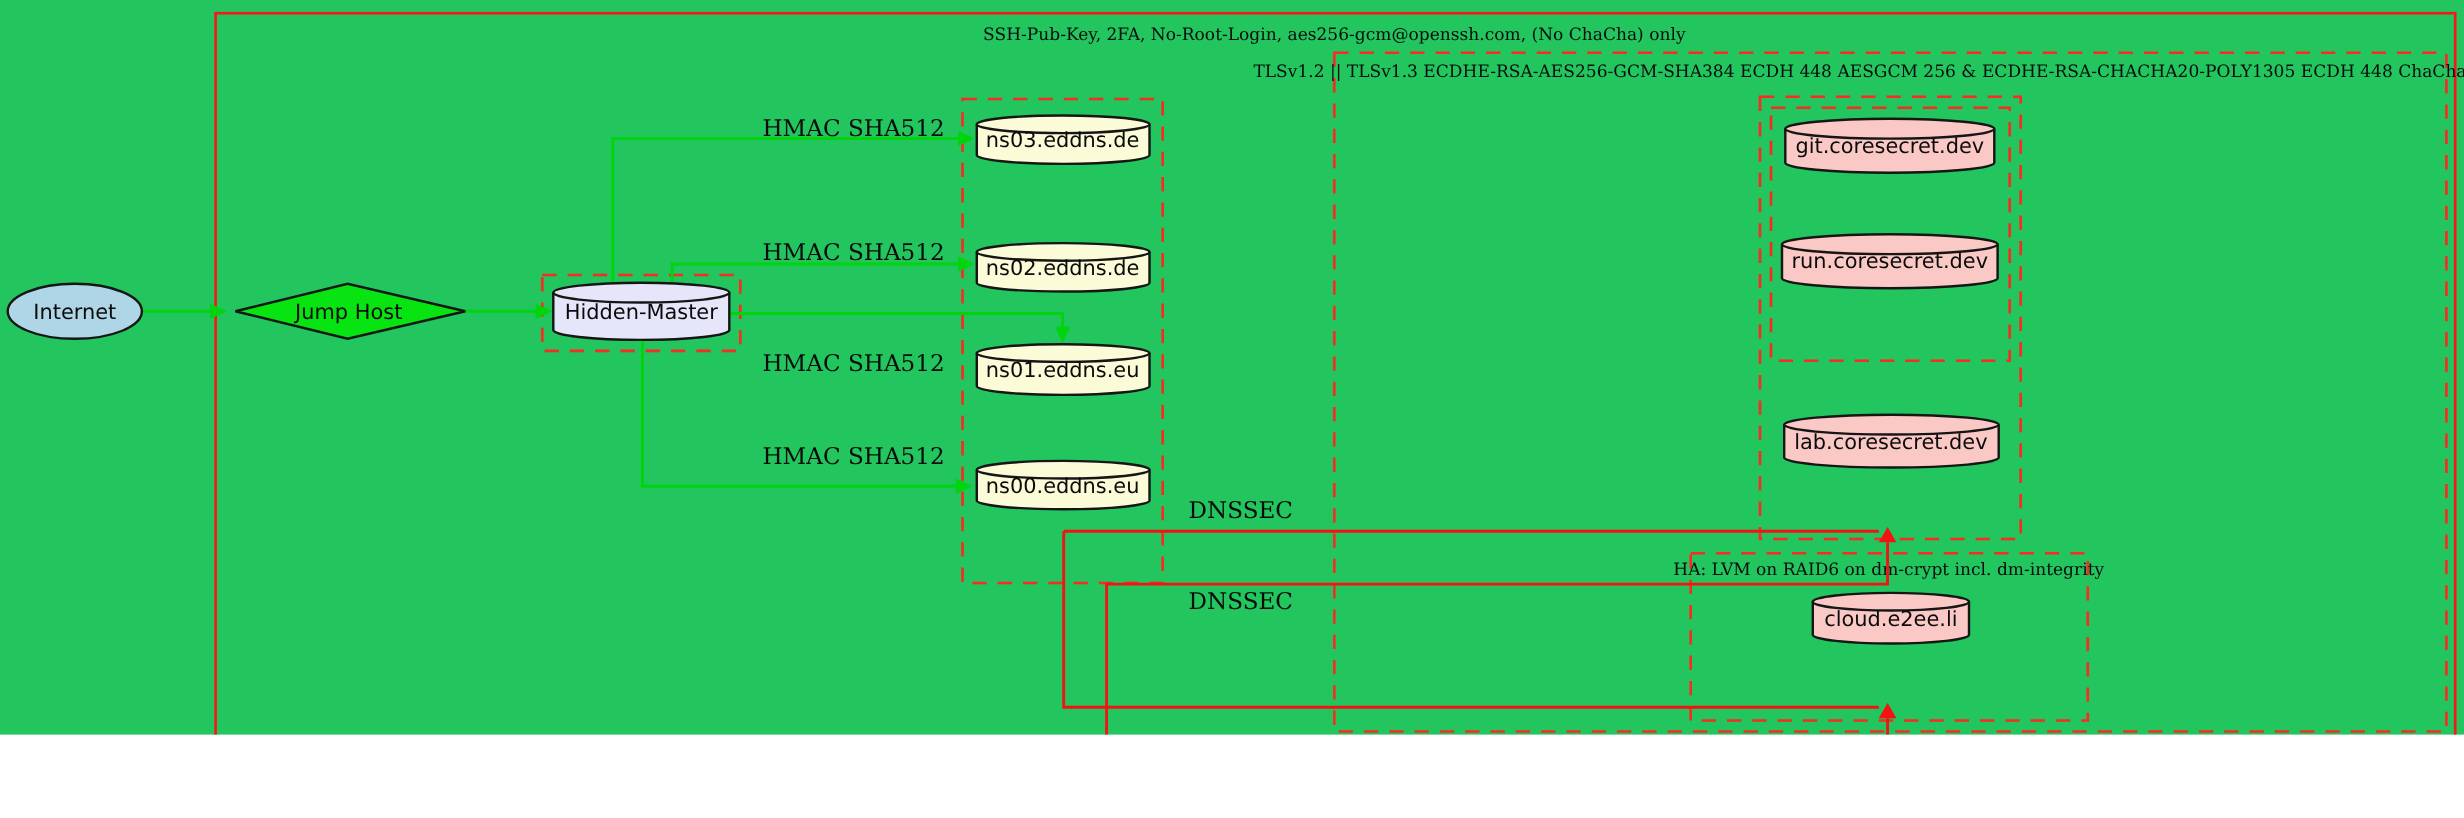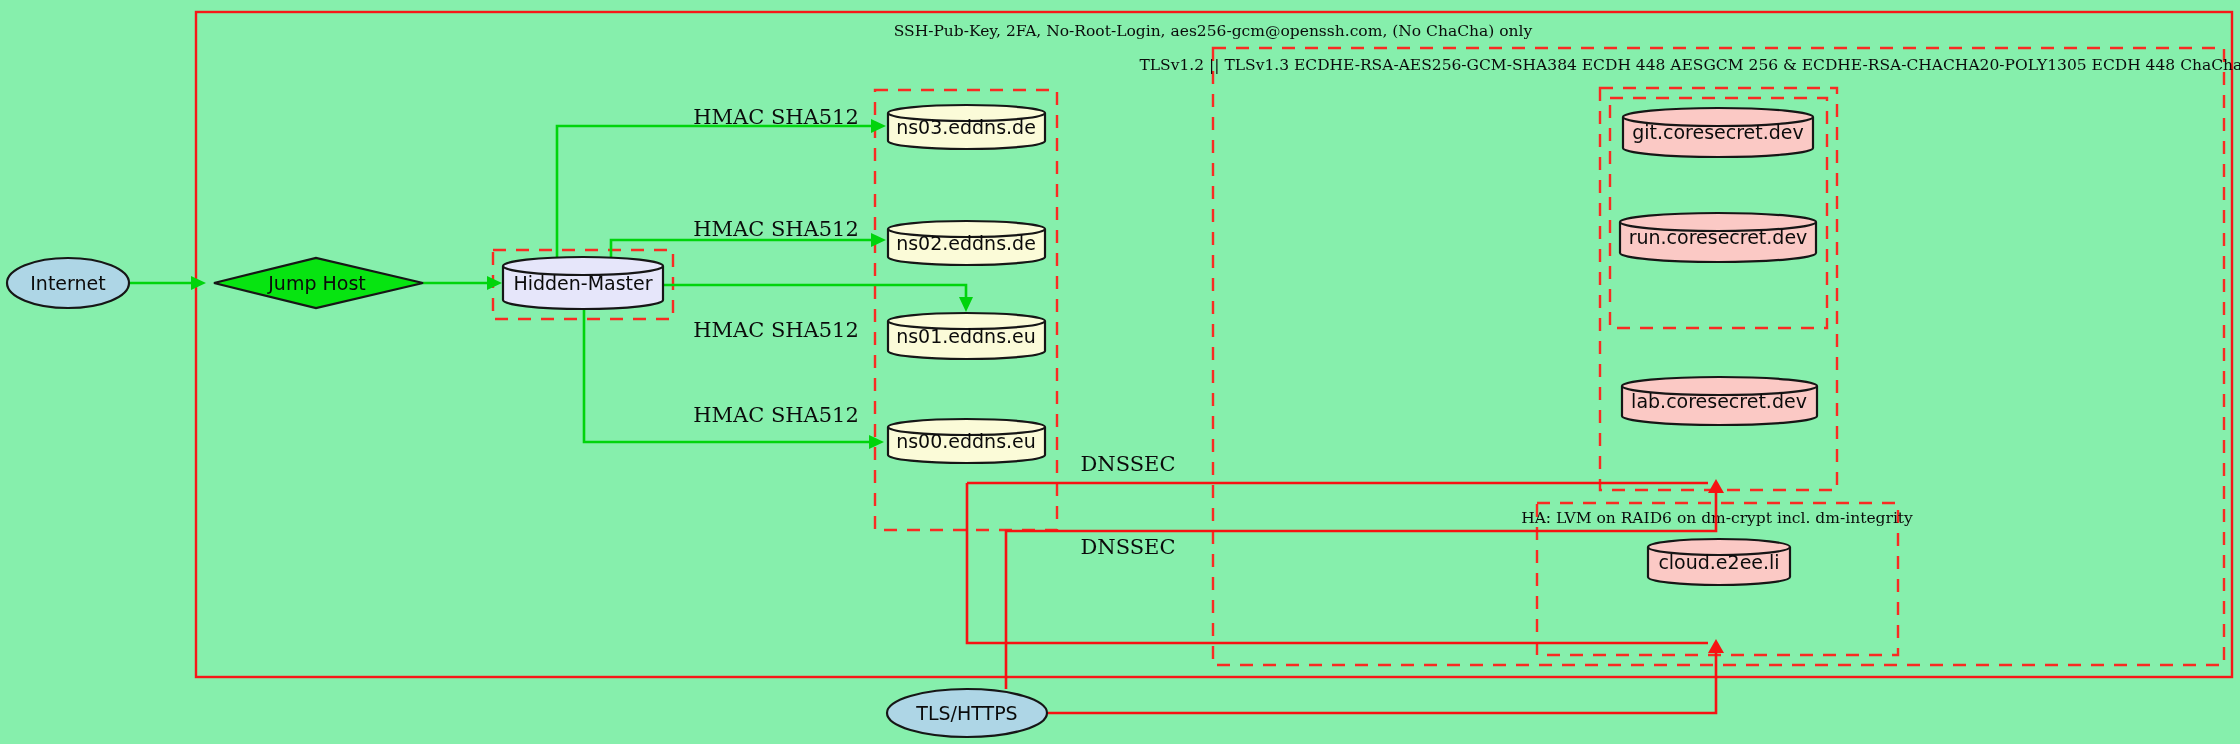--- a/index.html
+++ b/index.html
@@ -1,16 +1,16 @@
 <!DOCTYPE html>
 <html><head>
 <meta charset="utf-8">
 <style>
   html,body{margin:0;padding:0;background:#ffffff;}
-  .stage{position:relative;width:2240px;height:744px;background:#86efac;overflow:hidden;}
+  .stage{position:relative;width:2240px;height:668px;background:#22c55e;overflow:hidden;}
   svg{display:block;}
   
   .box-solid{fill:none;stroke:#f61818;stroke-width:2.4;}
   .box-dash{fill:none;stroke:#f92b22;stroke-width:2.4;stroke-dasharray:13 10;}
   
   .eg{fill:none;stroke:#00d40c;stroke-width:2.6;}
   .er{fill:none;stroke:#f61212;stroke-width:2.6;}
   
   .shape{stroke:#161616;stroke-width:2.2;}
   .innerline{fill:none;stroke:#161616;stroke-width:2.2;}

